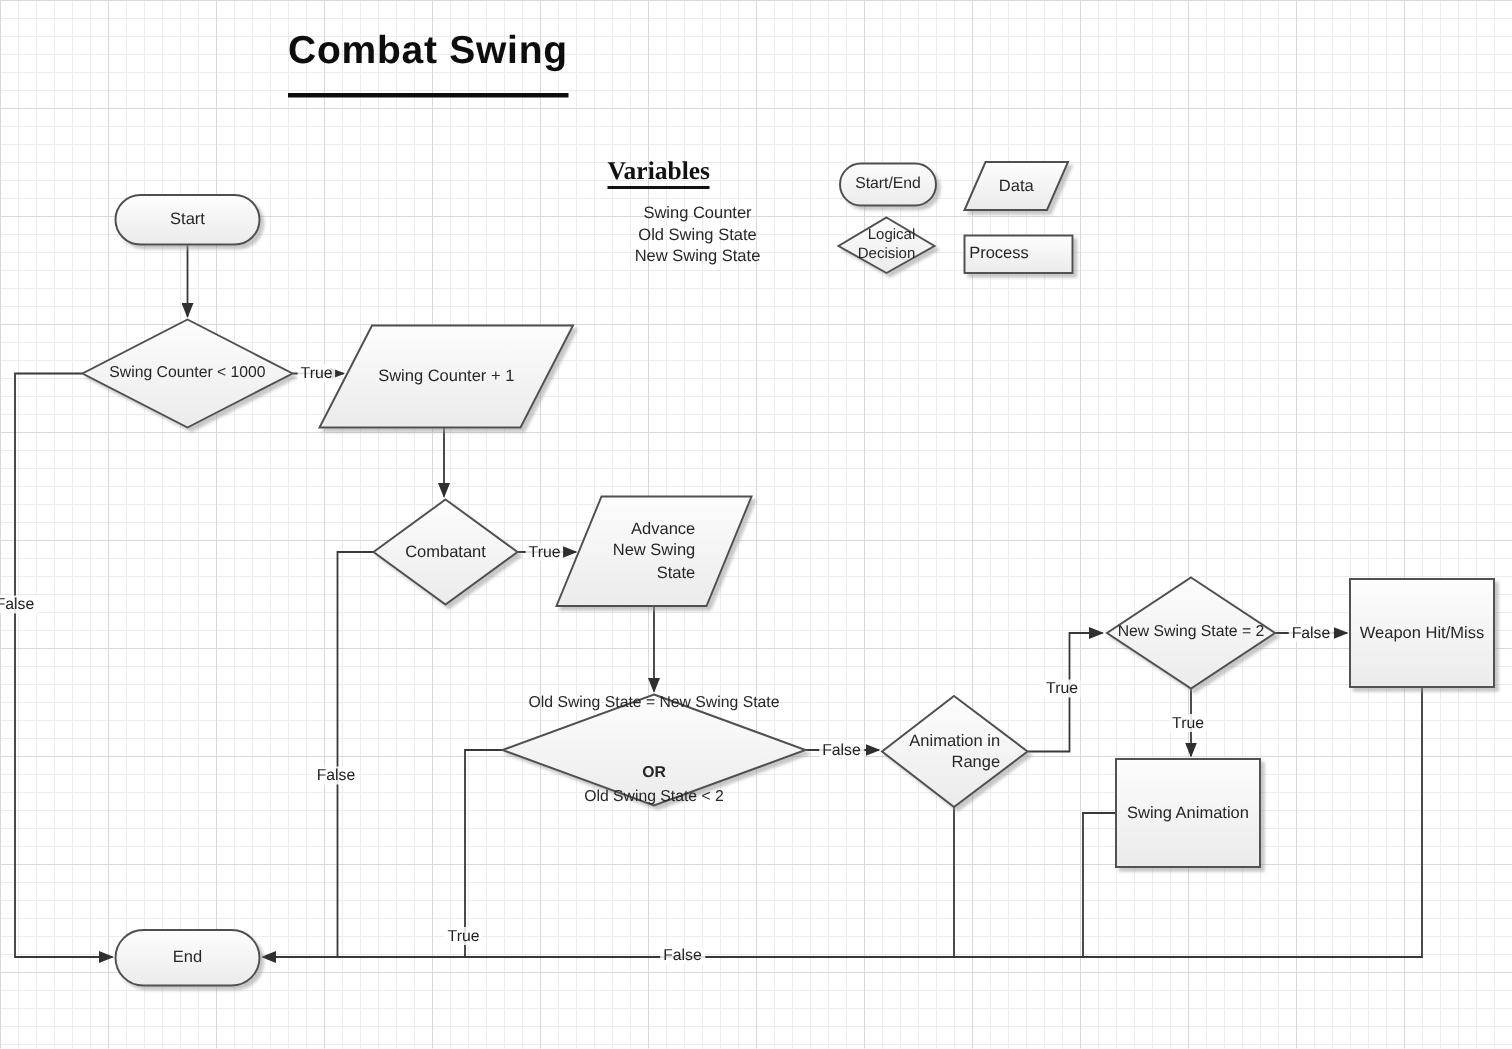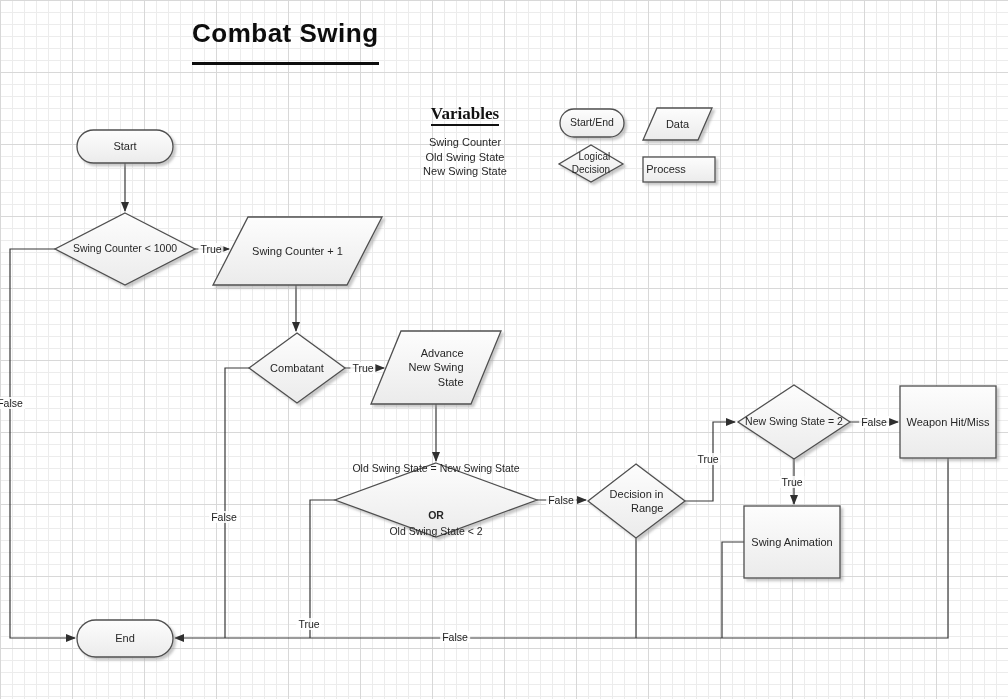--- a/index.html
+++ b/index.html
@@ -28,21 +28,21 @@
     font-size:10.5px;color:#222;background:rgba(255,255,255,0.85);
     padding:0 2px;white-space:nowrap;pointer-events:none;
   }
   .page-title{
     position:absolute;left:192px;top:18px;
     font-size:26px;font-weight:bold;color:#0d0d0d;letter-spacing:0.5px;
     border-bottom:3px solid #0d0d0d;padding-bottom:13px;
   }
   .vars-title{
     position:absolute;left:405px;top:104px;width:120px;
-    text-align:center;font-family:"Liberation Serif",serif;
+    font-family:"Liberation Serif",serif;
     font-size:17px;font-weight:bold;color:#111;
   }
   .vars-title span{border-bottom:2px solid #111;padding-bottom:1px;}
   .vars-list{
     position:absolute;left:395px;top:135px;width:140px;
     text-align:center;font-size:11px;color:#262626;line-height:14.5px;
   }
 </style>
 </head>
 <body>
@@ -122,21 +122,21 @@
   <div class="nlabel" style="left:213px;top:217px;width:169px;height:68px">Swing Counter + 1</div>
   <div class="nlabel" style="left:249px;top:333px;width:96px;height:70px">Combatant</div>
   <div class="nlabel ml" style="left:371px;top:331px;width:130px;height:73px">Advance
 New Swing
 State</div>
   <div class="nlabel small" style="left:331px;top:463px;width:210px;height:74px;flex-direction:column;line-height:1.45">
     <div>Old Swing State = New Swing State</div>
     <div class="bold">OR</div>
     <div>Old Swing State &lt; 2</div>
   </div>
-  <div class="nlabel ml" style="left:588px;top:464px;width:97px;height:74px">Decision in
+  <div class="nlabel ml" style="left:588px;top:464px;width:97px;height:74px">Animation in
 Range</div>
   <div class="nlabel small" style="left:738px;top:385px;width:112px;height:74px">New Swing State = 2</div>
   <div class="nlabel" style="left:900px;top:386px;width:96px;height:72px">Weapon Hit/Miss</div>
   <div class="nlabel" style="left:744px;top:506px;width:96px;height:72px">Swing Animation</div>
   <div class="nlabel" style="left:77px;top:620px;width:96px;height:37px">End</div>
 
   <div class="elabel" style="left:211px;top:249px">True</div>
   <div class="elabel" style="left:10px;top:403px">False</div>
   <div class="elabel" style="left:363px;top:368px">True</div>
   <div class="elabel" style="left:224px;top:517px">False</div>

